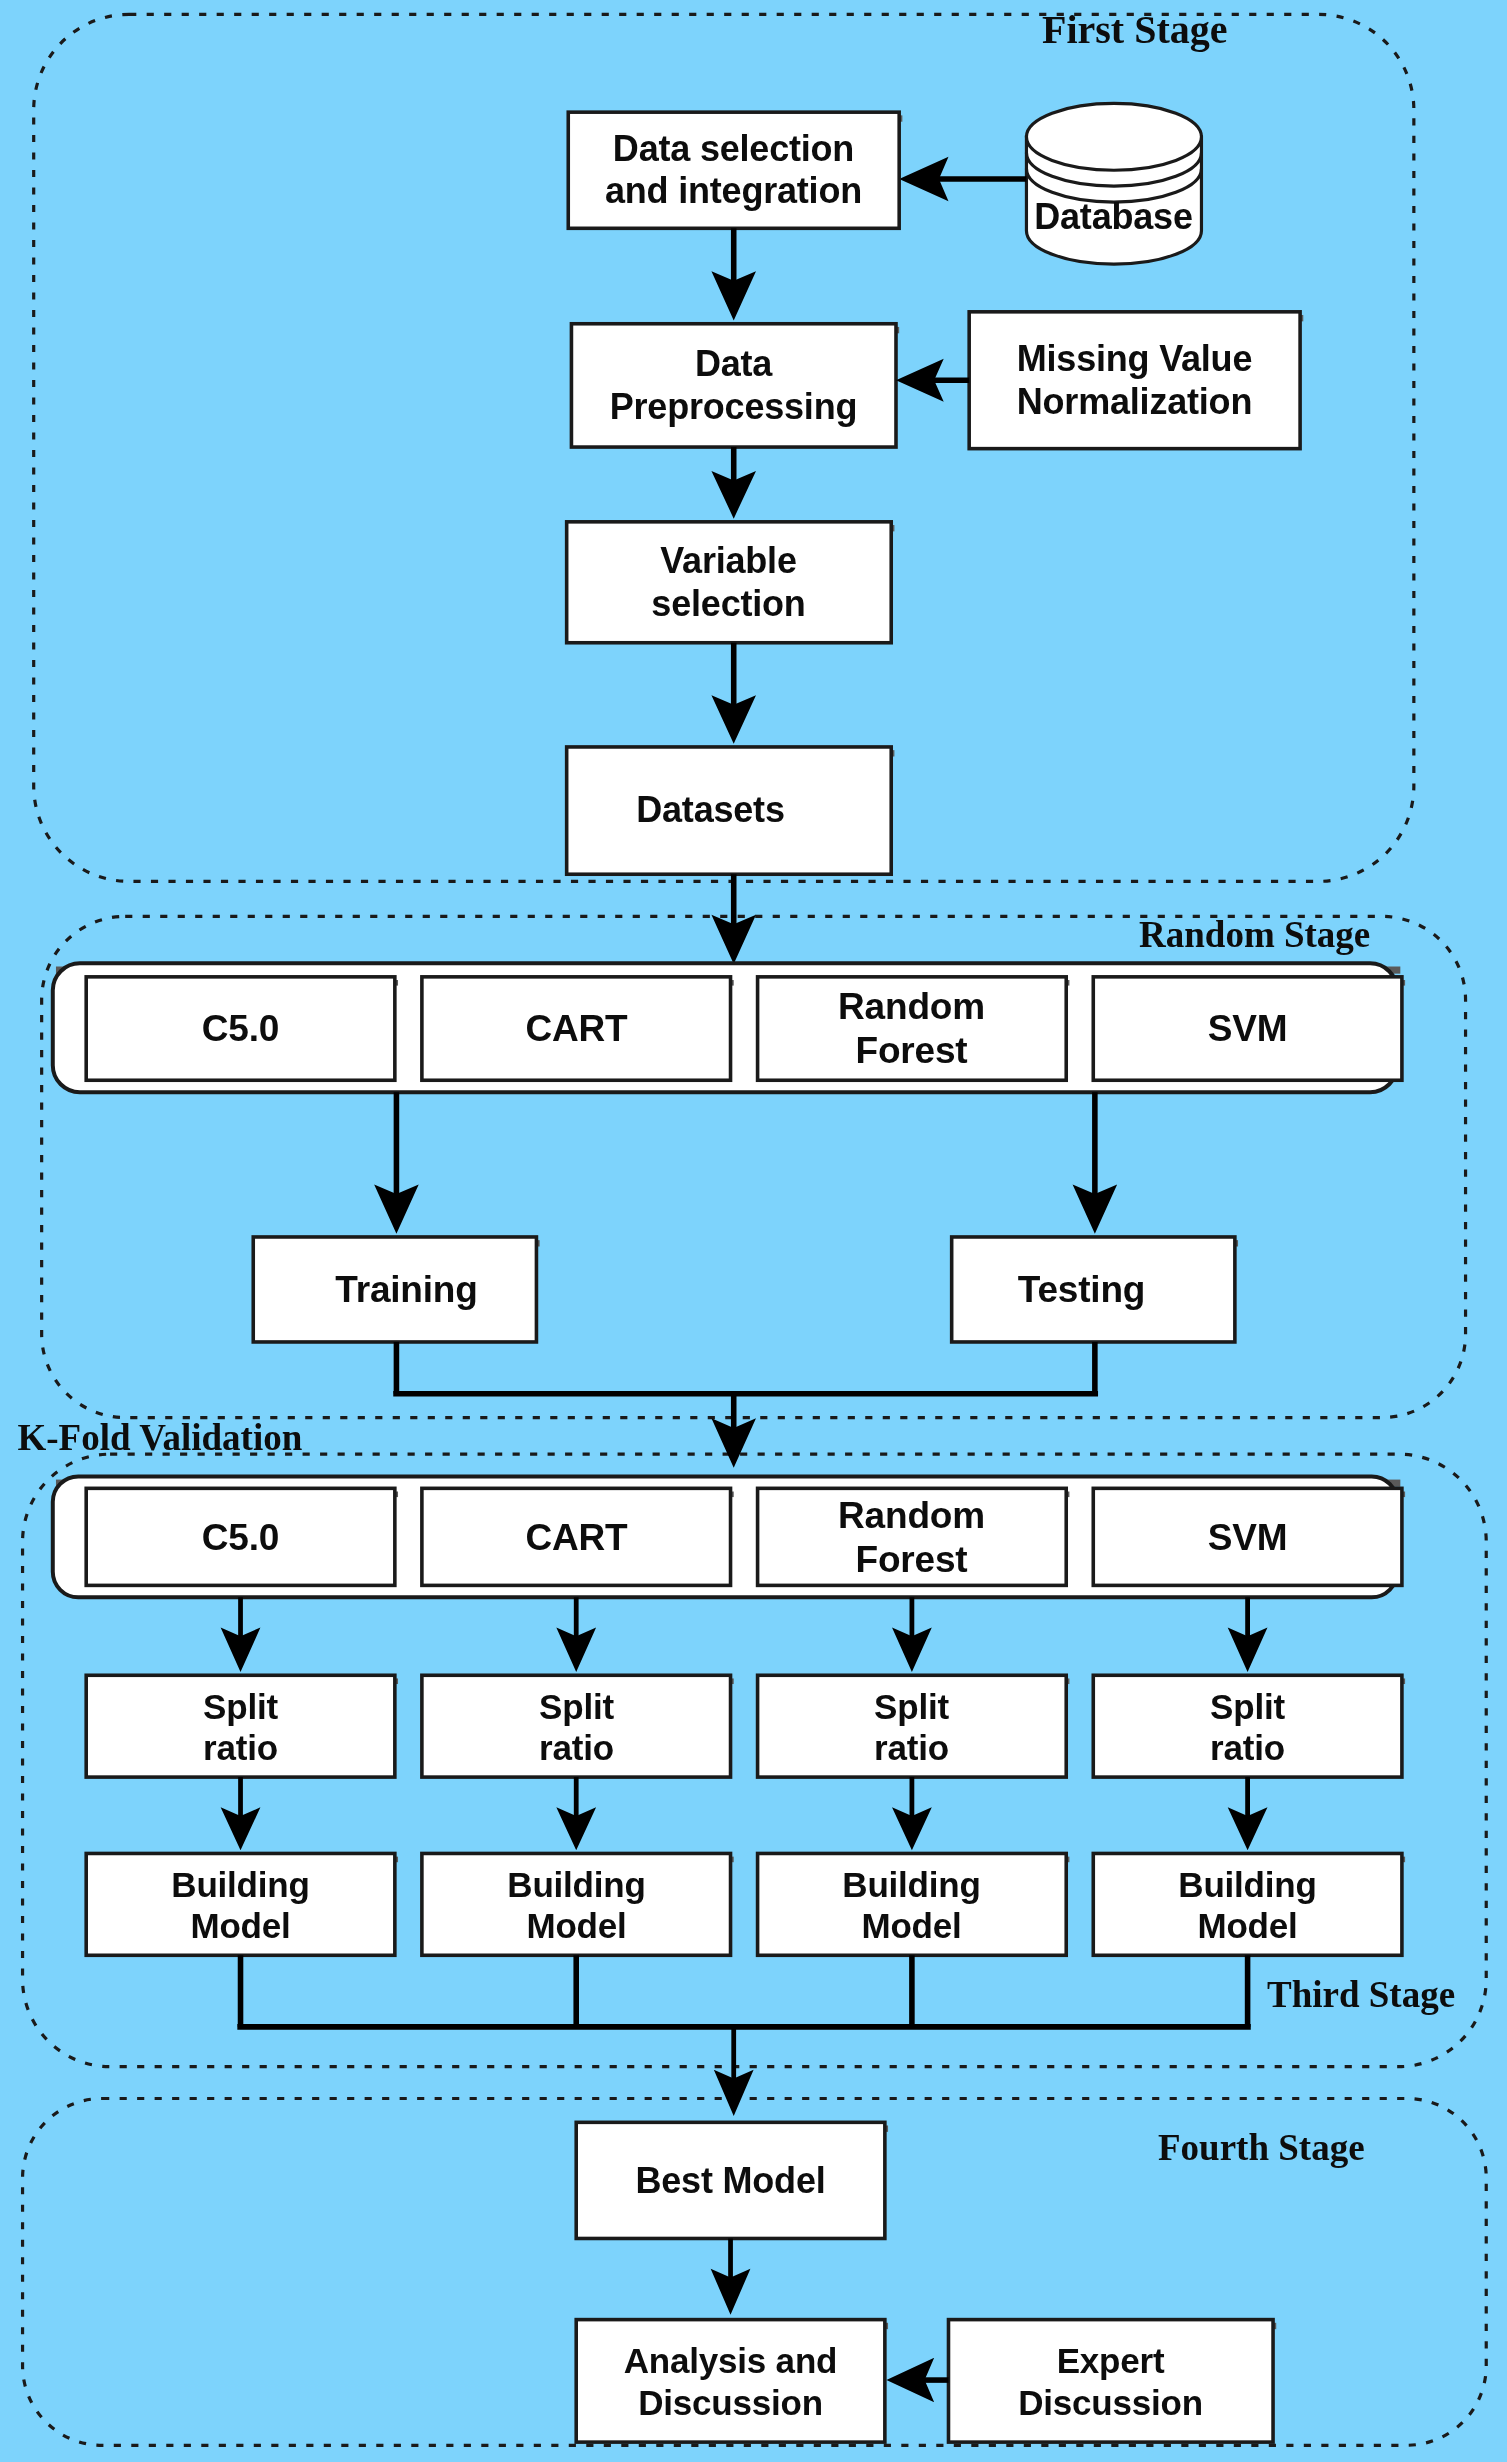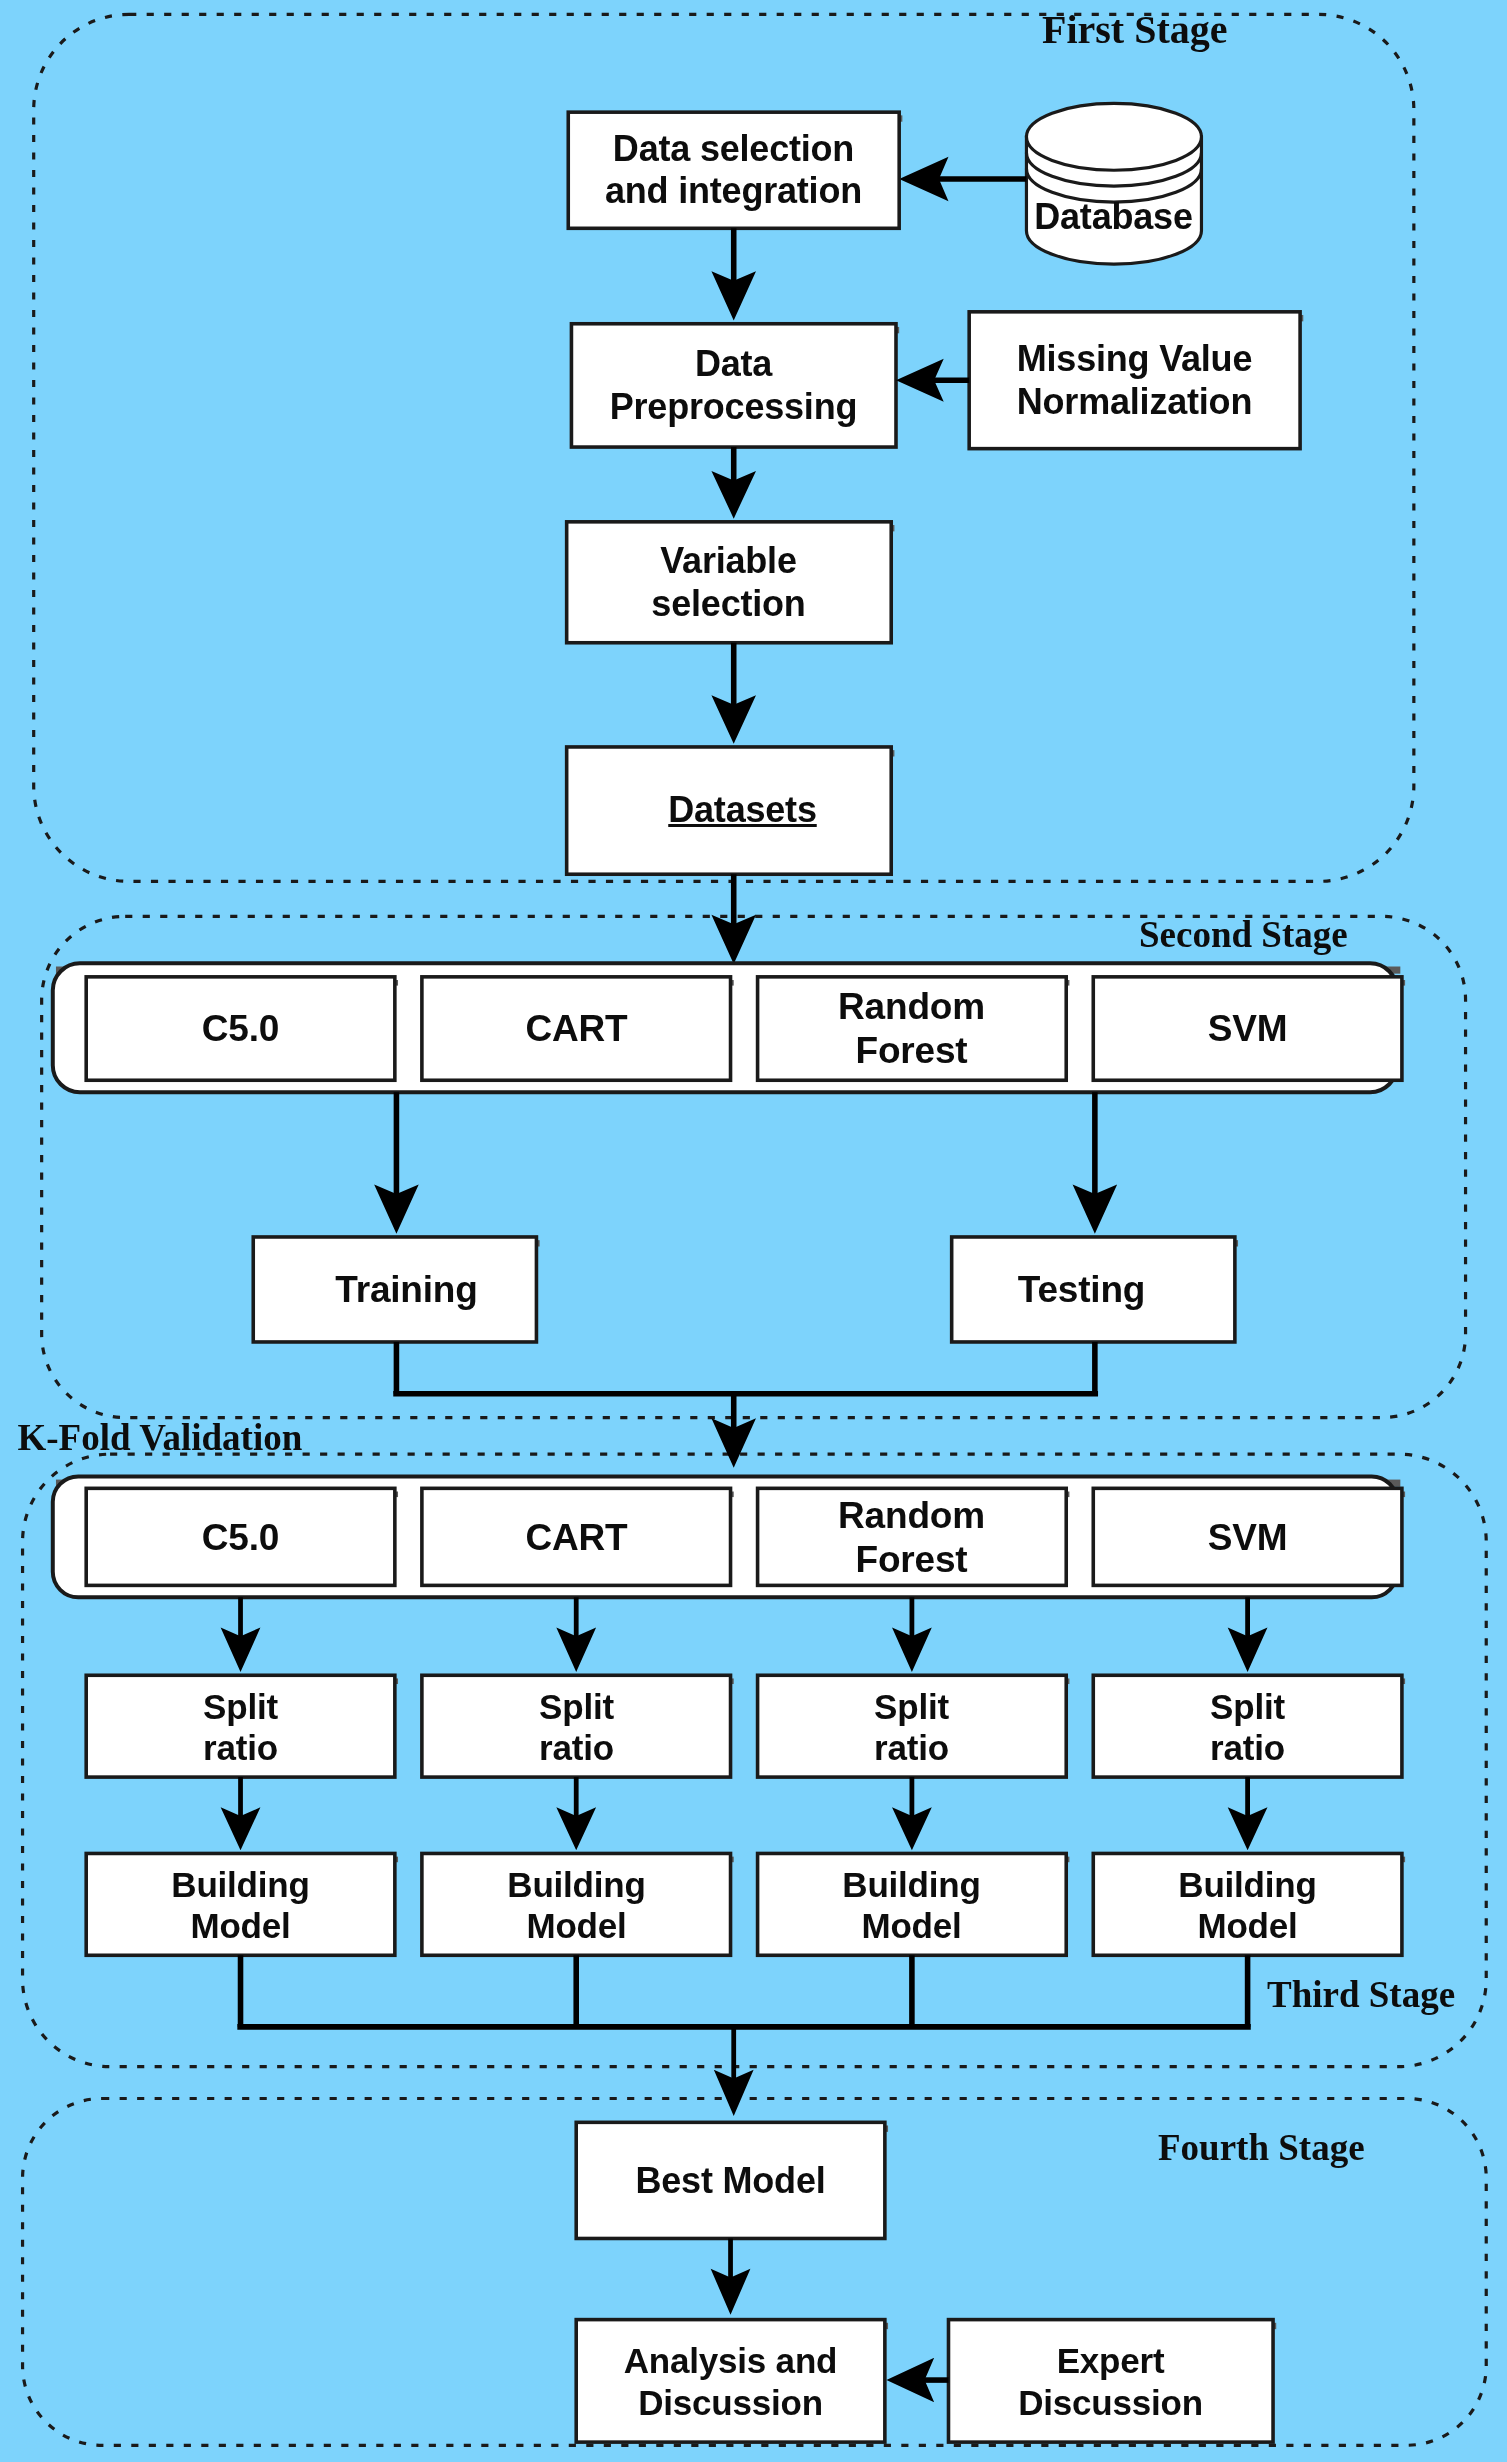--- a/index.html
+++ b/index.html
@@ -293,21 +293,21 @@
 
     <g>
       <line class="connector" x1="1192" y1="2992" x2="1160" y2="2992"></line>
       <polygon class="arrowhead" points="1114,2992 1174,2964 1162,2992 1174,3020"></polygon>
     </g>
 
   </svg>
 
   <div class="stagelabel" style="left:1042px; top:6.4px; font-size:40px;">First Stage</div>
 
-  <div class="stagelabel" style="left:1139px; top:913px; font-size:37px;">Second Stage</div>
+  <div class="stagelabel" style="left:1139px; top:913px; font-size:37px;">Random Stage</div>
 
   <div class="stagelabel" style="left:17.5px; top:1416px; font-size:37px;">K-Fold Validation</div>
 
   <div class="stagelabel" style="left:1267px; top:1973px; font-size:37px;">Third Stage</div>
 
   <div class="stagelabel" style="left:1158px; top:2126px; font-size:37px;">Fourth Stage</div>
 
   <div class="boxlabel" style="left:568px; top:112px; width:331px; height:116px; font-size:36px;">Data selection
 and integration</div>
 
@@ -315,21 +315,21 @@
 
   <div class="boxlabel" style="left:571px; top:324px; width:325px; height:123px; font-size:36px;">Data
 Preprocessing</div>
 
   <div class="boxlabel" style="left:969px; top:312px; width:331px; height:137px; font-size:36px;">Missing Value
 Normalization</div>
 
   <div class="boxlabel" style="left:566px; top:522px; width:325px; height:121px; font-size:36px;">Variable
 selection</div>
 
-  <div class="boxlabel" style="left:580px; top:747px; width:325px; height:127px; font-size:36px;text-decoration:underline;">Datasets</div>
+  <div class="boxlabel" style="left:548px; top:747px; width:325px; height:127px; font-size:36px;">Datasets</div>
 
   <div class="boxlabel" style="left:86px; top:977px; width:309px; height:103px; font-size:37px;">C5.0</div>
   <div class="boxlabel" style="left:422px; top:977px; width:309px; height:103px; font-size:37px;">CART</div>
   <div class="boxlabel" style="left:757px; top:977px; width:309px; height:103px; font-size:37px;">Random
 Forest</div>
   <div class="boxlabel" style="left:1093px; top:977px; width:309px; height:103px; font-size:37px;">SVM</div>
 
   <div class="boxlabel" style="left:253px; top:1237px; width:283px; height:105px; font-size:37px;padding-left:12px;">Training</div>
   <div class="boxlabel" style="left:940px; top:1237px; width:283px; height:105px; font-size:37px;">Testing</div>
 

